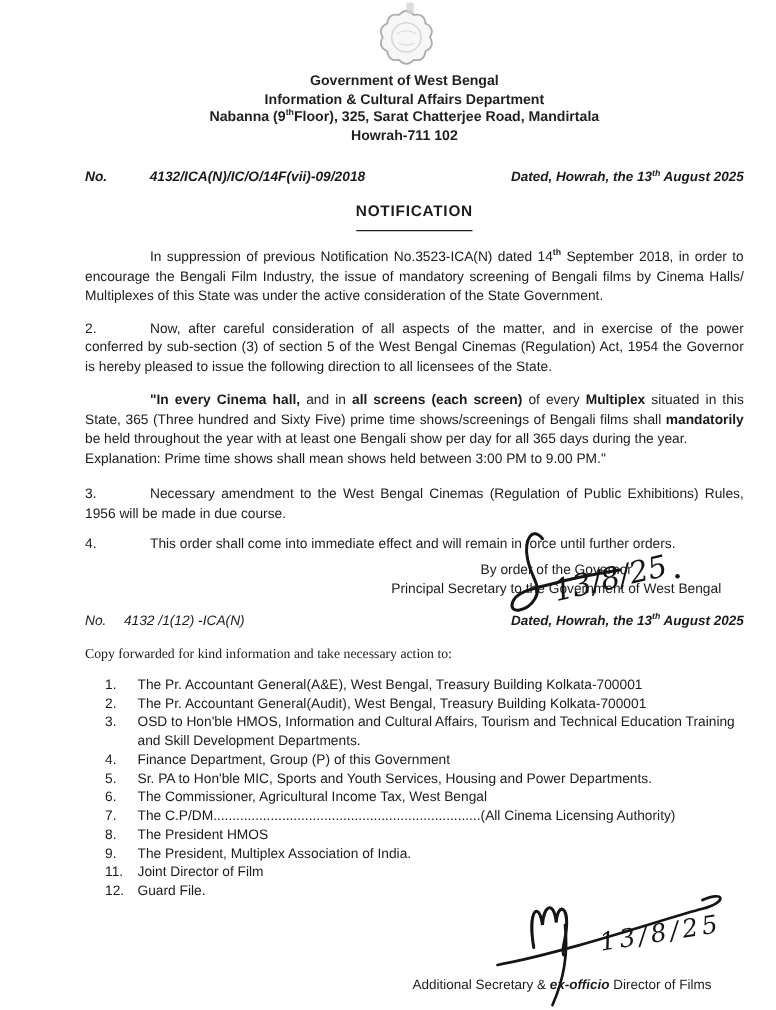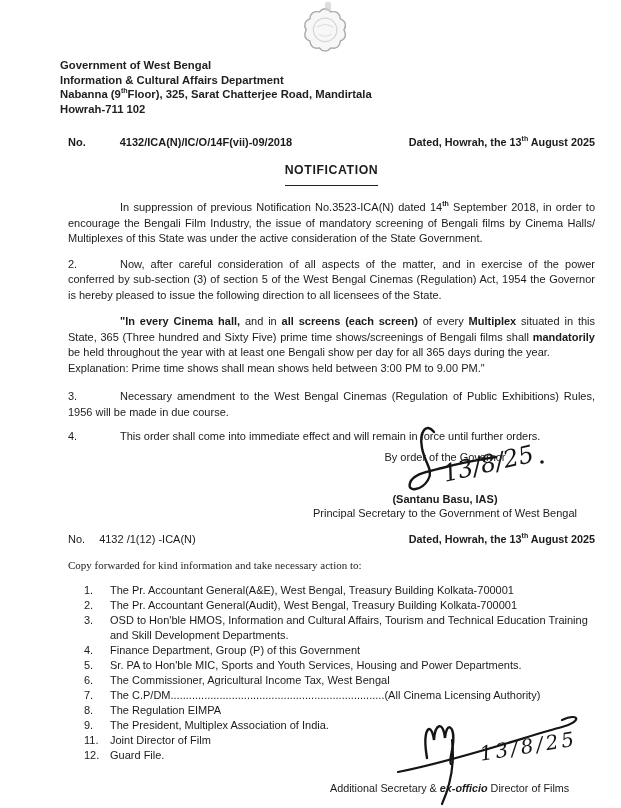--- a/index.html
+++ b/index.html
@@ -11,24 +11,24 @@
     font-family:"Liberation Sans",sans-serif;
     color:#1b1b1b;
     overflow:hidden;
     box-sizing:border-box;
     padding:0 26px 0 68px;
   }
   
   .emblem{width:60px;height:54px;margin:2px auto 0;text-align:center;position:relative;left:-6px;}
   .emblem .smudge{position:absolute;left:29px;top:0;width:6px;height:9px;background:#cfcfcf;border-radius:2px;opacity:.7;}
   
-  .header{margin-top:2px;line-height:14.5px;font-weight:bold;font-size:11.3px;color:#1f1f1f;position:relative;left:-8px;}
+  .header{text-align:center;margin-top:2px;line-height:14.5px;font-weight:bold;font-size:11.3px;color:#1f1f1f;position:relative;left:-8px;}
   sup{font-size:7px;font-weight:bold;vertical-align:super;line-height:0;}
   
-  .refrow{display:flex;align-items:center;margin-top:20px;font-size:11px;}
+  .refrow{display:flex;align-items:center;margin-top:20px;font-size:11px;font-style:italic;}
   .refrow .no{font-weight:bold;margin-right:34px;}
   .refrow .num{font-weight:bold;}
   .refrow .spacer{flex:1;}
   .refrow .date{font-weight:bold;font-size:10.8px;white-space:nowrap;}
   .refrow2{margin-top:12px;}
   .refrow2 .no{font-weight:normal;margin-right:14px;}
   .refrow2 .num{font-weight:normal;}
   
   .title-wrap{text-align:center;margin-top:12px;}
   .title{display:inline-block;font-weight:bold;font-size:12.3px;letter-spacing:.6px;border-bottom:1.6px solid #222;padding-bottom:8px;}
@@ -104,21 +104,20 @@
 
   <p class="body numbered p4"><span class="pnum">4.</span><span>This order shall come into immediate effect and will remain in force until further orders.</span></p>
 
   <div class="sign1">
     <svg width="165" height="84" viewBox="0 0 165 84">
       <path d="M44,6 C36,-4 29,6 32,22 C35,38 44,44 38,54 C32,64 17,67 20,57 C23,48 36,46 52,42 C74,36 94,33 106,31" fill="none" stroke="#151515" stroke-width="2.4" stroke-linecap="round"></path>
       <text class="hand" x="52" y="50" font-size="24" transform="rotate(-13 80 40)" fill="#151515">13/8/25</text>
       <circle cx="152" cy="36" r="1.8" fill="#151515"></circle>
     </svg>
     <div class="by-order">By order of the Governor</div>
-    <div class="sig-name">(Santanu Basu, IAS)</div>
     <div class="sig-desg">Principal Secretary to the Government of West Bengal</div>
   </div>
 
   <div class="refrow refrow2">
     <span class="no">No.</span>
     <span class="num">4132  /1(12) -ICA(N)</span>
     <span class="spacer"></span>
     <span class="date"><span>Dated, Howrah, the 13</span><sup>th</sup><span> August 2025</span></span>
   </div>
 
@@ -147,21 +146,21 @@
       <li>
         <span class="li-num">6.</span>
         <span class="li-text">The Commissioner, Agricultural Income Tax, West Bengal</span>
       </li>
       <li>
         <span class="li-num">7.</span>
         <span class="li-text">The C.P/DM......................................................................(All Cinema Licensing Authority)</span>
       </li>
       <li>
         <span class="li-num">8.</span>
-        <span class="li-text">The Regulation EIMPA</span>
+        <span class="li-text">The President HMOS</span>
       </li>
       <li>
         <span class="li-num">9.</span>
         <span class="li-text">The President, Multiplex Association of India.</span>
       </li>
       <li>
         <span class="li-num">11.</span>
         <span class="li-text">Joint Director of Film</span>
       </li>
       <li>

